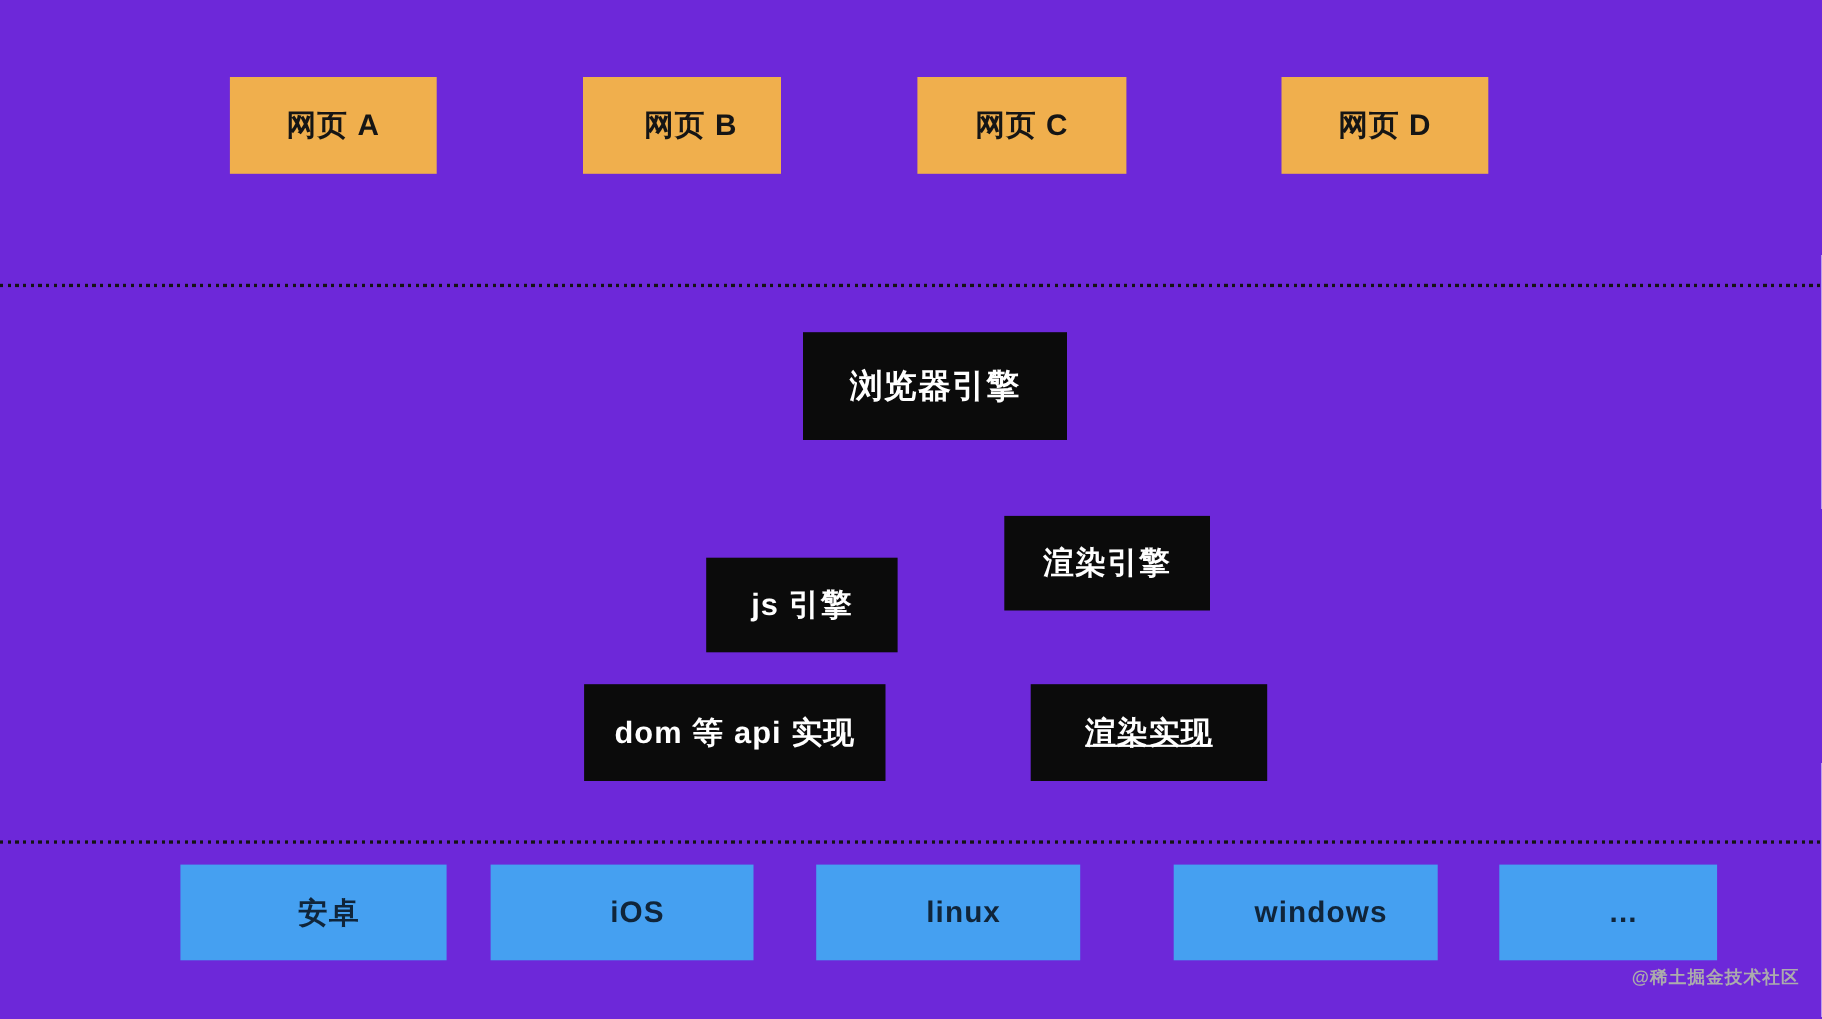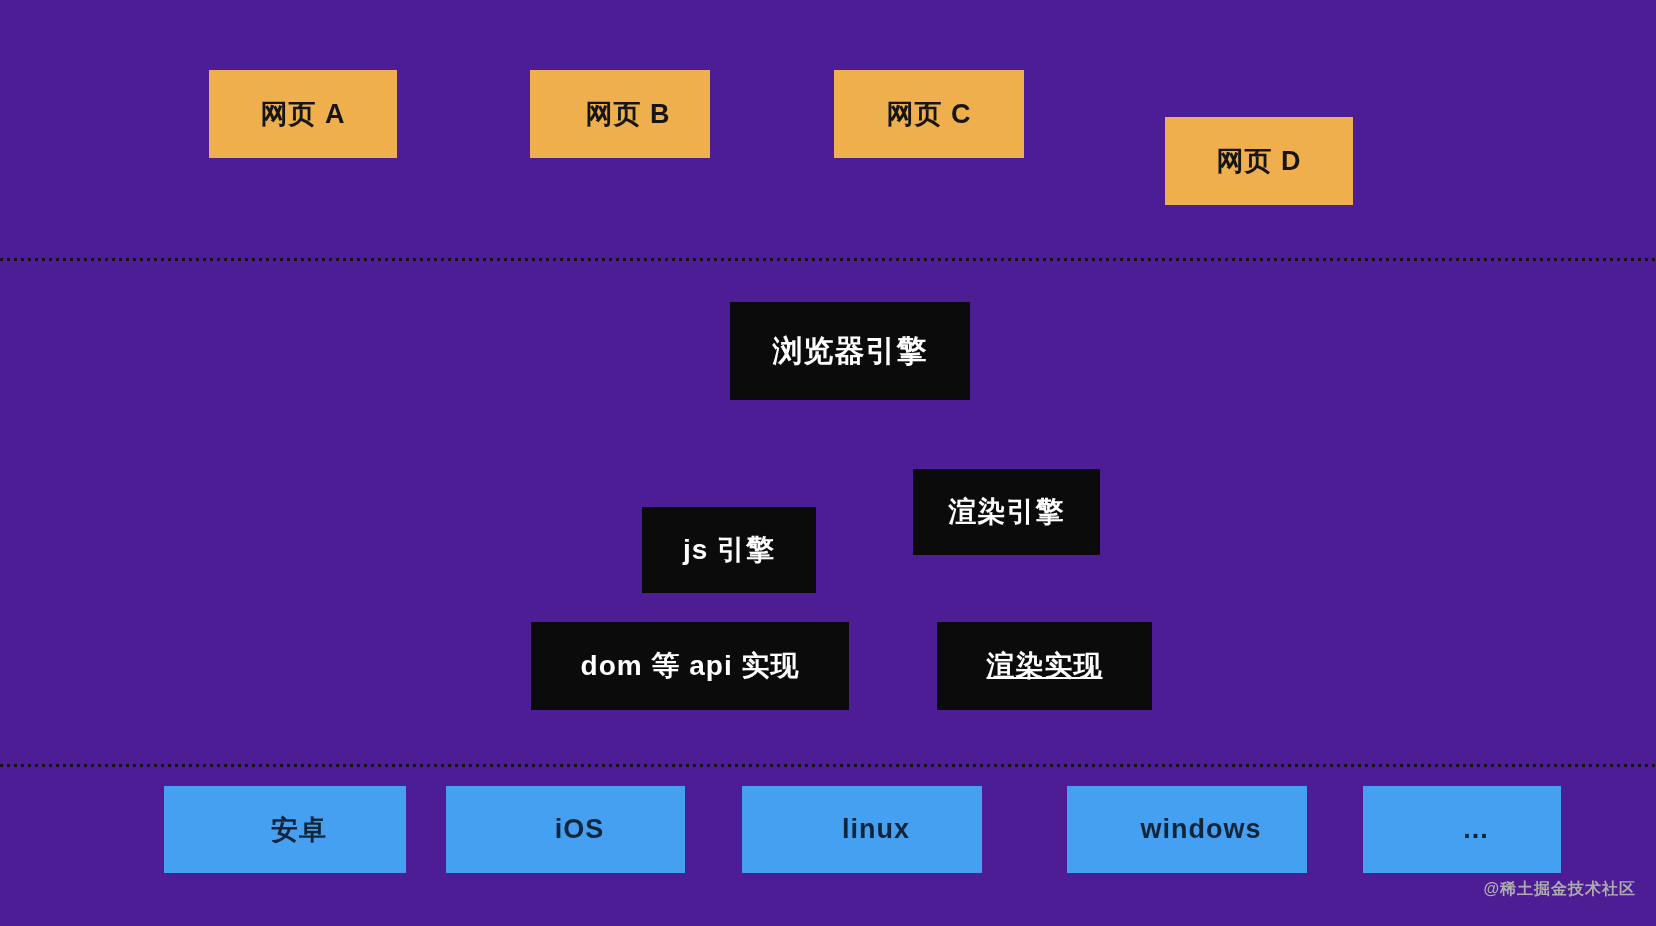--- a/index.html
+++ b/index.html
@@ -5,21 +5,21 @@
   html, body {
     margin: 0;
     padding: 0;
     background: #ffffff;
     font-family: "Liberation Sans", "DejaVu Sans", sans-serif;
   }
   .canvas {
     position: relative;
     width: 1656px;
     height: 926px;
-    background: #4c1d95;
+    background: #6d28d9;
     overflow: hidden;
   }
   .box {
     position: absolute;
     display: flex;
     align-items: center;
     justify-content: center;
     font-weight: bold;
     letter-spacing: 1px;
     white-space: nowrap;
@@ -50,27 +50,27 @@
     width: 1656px;
     height: 3px;
     background: repeating-linear-gradient(to right, #141414 0px, #141414 3px, transparent 3px, transparent 7px);
   }
   .dotted-line.first { top: 258px; }
   .dotted-line.second { top: 764px; }
 
   .box-browser-engine { left: 730px; top: 302px; width: 240px; height: 98px; font-size: 30px; }
   .box-js-engine      { left: 642px; top: 469px; width: 174px; height: 86px; margin-top: 38px; }
   .box-render-engine  { left: 913px; top: 469px; width: 187px; height: 86px; }
-  .box-dom-impl       { left: 531px; top: 622px; width: 318px; height: 88px; }
+  .box-dom-impl       { left: 531px; top: 622px; width: 274px; height: 88px; }
   .box-render-impl    { left: 937px; top: 622px; width: 215px; height: 88px; text-decoration: underline; }
 
   .page-a { left: 209px;  width: 188px; }
   .page-b { left: 530px;  width: 164px; padding-left: 16px; }
   .page-c { left: 834px;  width: 190px; }
-  .page-d { left: 1165px; width: 188px; margin-top: 47px; }
+  .page-d { left: 1165px; width: 188px; }
 
   .plat-android { left: 164px;  width: 214px; }
   .plat-ios     { left: 446px;  width: 211px; }
   .plat-linux   { left: 742px;  width: 212px; }
   .plat-windows { left: 1067px; width: 212px; }
   .plat-more    { left: 1363px; width: 170px; }
 
   .watermark {
     position: absolute;
     right: 20px;

